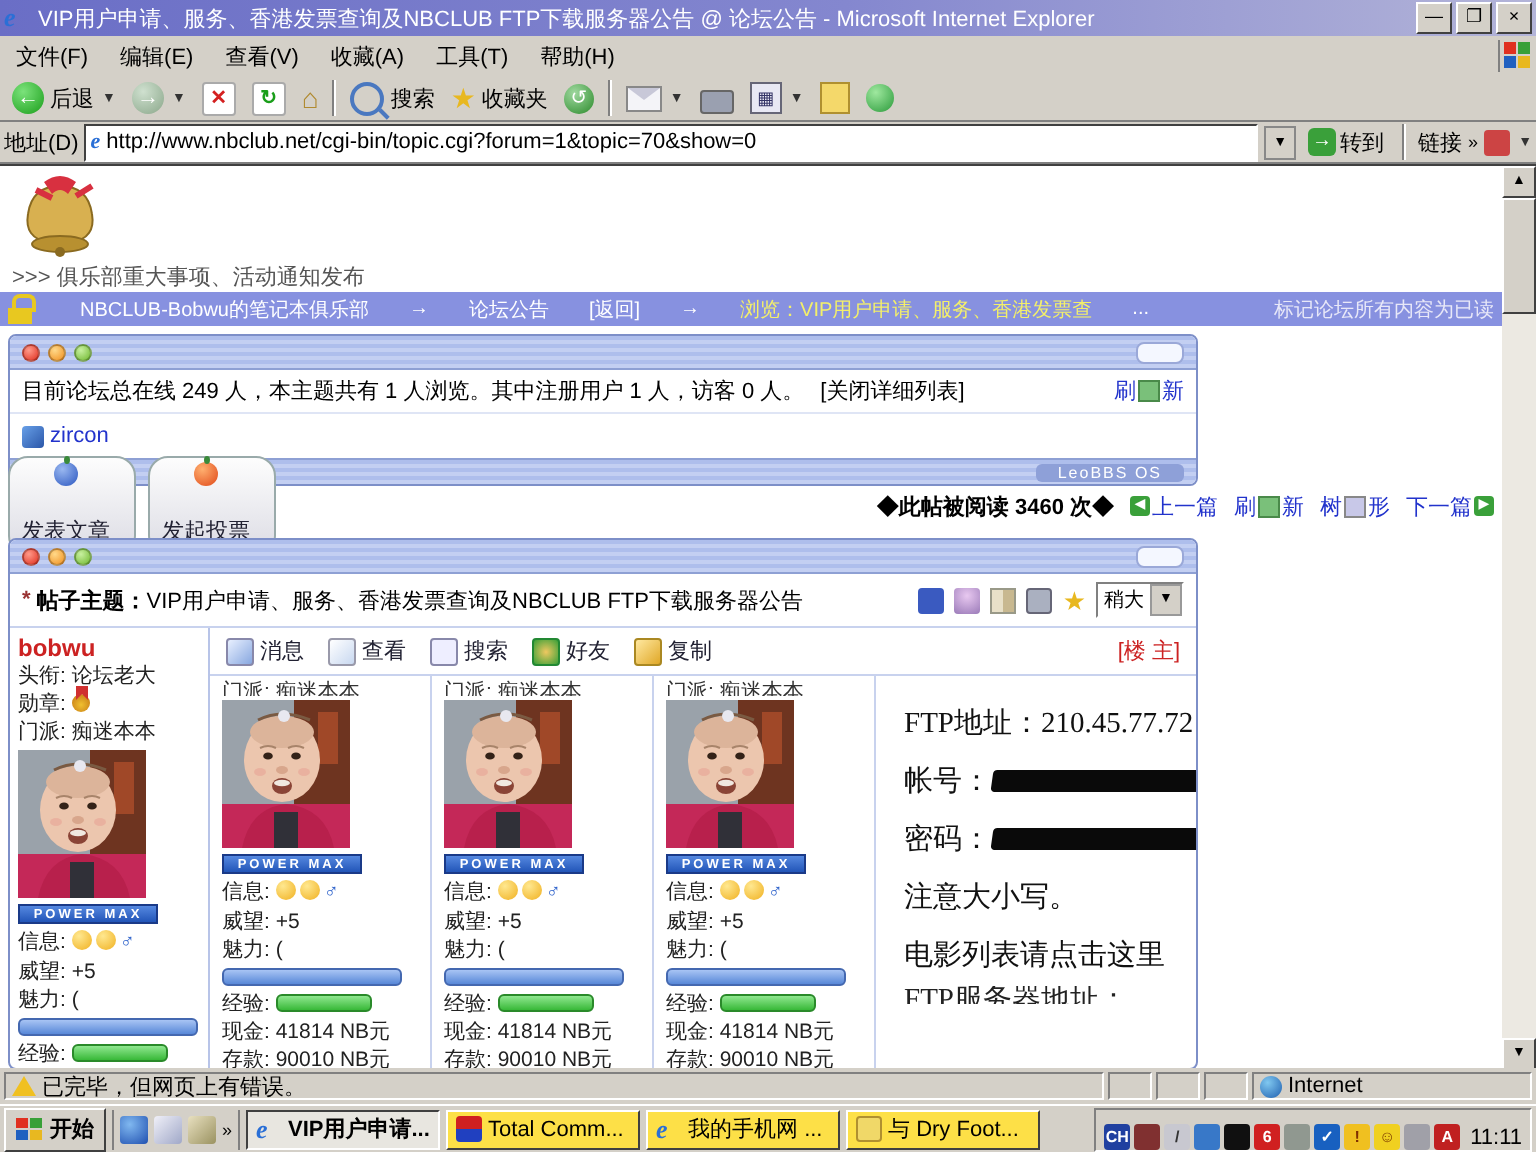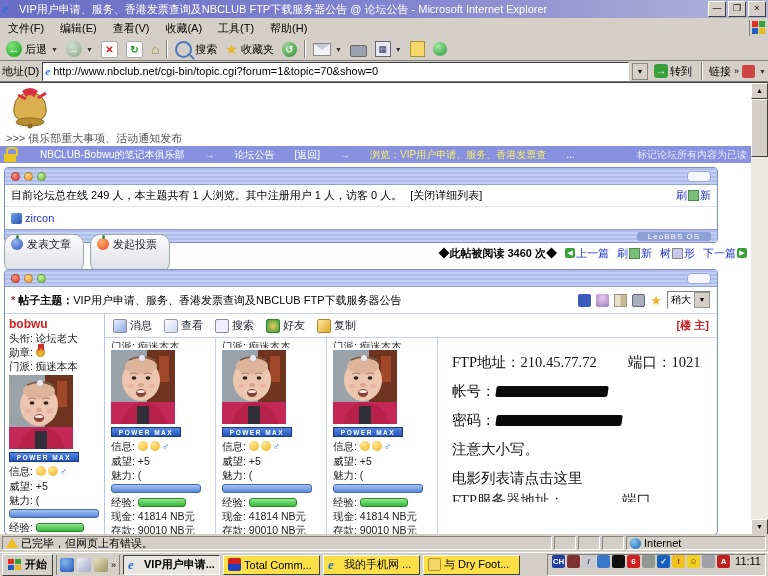--- a/index.html
+++ b/index.html
@@ -68,41 +68,41 @@
   .bell{position:absolute;top:2px;left:4px;}
   .notice{position:absolute;top:48px;left:6px;font-size:11px;color:#555;}
   
   .crumbbar{position:absolute;top:63px;left:0;width:751px;height:17px;background:#8791e0;
     display:flex;align-items:center;font-size:10px;color:#fff;padding:0 4px;box-sizing:border-box;gap:20px;}
   .lock{width:8px;height:7px;border:2px solid #e8c820;border-bottom:none;border-radius:4px 4px 0 0;position:relative;top:-3px;margin:0 2px;}
   .lock:after{content:"";position:absolute;top:5px;left:-4px;width:12px;height:8px;background:#e8c820;}
   .crumbbar .ylw{color:#f3ef6a;}
   .crumbbar .right{margin-left:auto;color:#e8e8f8;}
   
-  .macwin{position:absolute;left:4px;width:714px;border:1px solid #7d8fc8;border-radius:4px;background:#fff;overflow:hidden;box-sizing:border-box;}
+  .macwin{position:absolute;left:4px;width:595px;border:1px solid #7d8fc8;border-radius:4px;background:#fff;overflow:hidden;box-sizing:border-box;}
   .macbar{height:16px;background:repeating-linear-gradient(0deg,#c3cff2 0 2px,#aebeec 2px 4px);
     display:flex;align-items:center;padding:0 6px;gap:4px;border-bottom:1px solid #8ea0d4;}
   .light{width:9px;height:9px;border-radius:50%;border:1px solid rgba(0,0,0,.25);box-sizing:border-box;}
   .light.r{background:radial-gradient(circle at 35% 30%,#ff9a8a,#e03020);}
   .light.y{background:radial-gradient(circle at 35% 30%,#ffd98a,#f09020);}
   .light.g{background:radial-gradient(circle at 35% 30%,#c8f0a0,#70b830);}
   .macbar .pill{margin-left:auto;width:22px;height:9px;background:#f4f7ff;border:1px solid #9aa8d8;border-radius:4px;}
   .macfoot{height:12px;background:repeating-linear-gradient(0deg,#c3cff2 0 2px,#aebeec 2px 4px);
     border-top:1px solid #8ea0d4;display:flex;align-items:center;justify-content:flex-end;padding:0 6px;}
   .macfoot .brand{font-size:8px;color:#fff;background:#8ea0d8;border-radius:3px;padding:0 11px;letter-spacing:1px;}
   .statsrow{display:flex;align-items:center;font-size:11px;padding:3px 6px;border-bottom:1px solid #dfe5f5;}
   .statsrow .rt{margin-left:auto;color:#2233cc;display:flex;align-items:center;gap:1px;}
   .miniico{width:9px;height:9px;background:#7ac07a;border:1px solid #4a8a4a;display:inline-block;}
   .zrow{display:flex;align-items:center;font-size:11px;padding:3px 6px;gap:3px;height:16px;}
   .zrow a{color:#2233cc;text-decoration:none;}
   .usrico{width:11px;height:11px;background:linear-gradient(135deg,#68a0e8,#2a56a8);border-radius:2px;}
   
   .actrow{position:absolute;top:158px;left:4px;width:743px;height:24px;display:flex;align-items:center;font-size:11px;gap:6px;}
-  .applebtn{display:flex;align-items:center;gap:4px;border:1px solid #9aa;border-radius:10px;
-    background:linear-gradient(180deg,#fdfdfd,#dcdce4);padding:2px 12px 20px 6px;color:#223;}
+  .applebtn{display:flex;align-items:center;gap:15px;border:1px solid #9aa;border-radius:10px;
+    background:linear-gradient(180deg,#fdfdfd,#dcdce4);padding:2px 12px 4px 6px;color:#223;flex-direction:column;}
   .apple{width:12px;height:12px;border-radius:50%;position:relative;}
   .apple:after{content:"";position:absolute;top:-3px;left:5px;width:3px;height:4px;background:#3a8a3a;border-radius:50%;}
   .apple.blue{background:radial-gradient(circle at 35% 30%,#9ab8f0,#2a56c0);}
   .apple.red{background:radial-gradient(circle at 35% 30%,#ffb070,#e04818);}
   .actrow .rt{margin-left:auto;display:flex;align-items:center;gap:8px;}
   .navlink{color:#2233cc;display:flex;align-items:center;gap:1px;}
   .gbox{width:10px;height:10px;background:#3aa03a;border-radius:2px;color:#fff;font-size:7px;line-height:10px;text-align:center;}
   
   .macwin2{top:186px;height:266px;}
   .subjrow{display:flex;align-items:center;font-size:11px;padding:4px 6px;border-bottom:1px solid #c8d2ee;}
@@ -127,21 +127,21 @@
   .photo{display:block;margin-top:2px;}
   .pmax{margin:3px 0 2px;width:70px;height:10px;background:linear-gradient(180deg,#5588e0,#2255b8);
     border:1px solid #1a3a88;color:#fff;font-size:6.5px;font-weight:bold;letter-spacing:1.5px;text-align:center;line-height:10px;box-sizing:border-box;}
   .smy{display:inline-block;width:10px;height:10px;border-radius:50%;background:radial-gradient(circle at 35% 30%,#ffe890,#f0b020);position:relative;top:1px;margin-right:2px;}
   .male{color:#3366cc;font-size:10px;}
   .bluebar{width:88px;height:7px;background:linear-gradient(180deg,#a8c4f4,#5888d8);border:1px solid #4468b0;border-radius:3px;margin:2px 0;}
   .greenbar{display:inline-block;width:46px;height:7px;background:linear-gradient(180deg,#90e890,#38b838);border:1px solid #2a8a2a;border-radius:3px;position:relative;top:1px;}
   .rightcol{flex:1;display:flex;flex-direction:column;overflow:hidden;}
   .ptools{display:flex;align-items:center;gap:12px;font-size:11px;padding:4px 8px;border-bottom:1px solid #c8d2ee;color:#223;}
   .ptools .titem{display:flex;align-items:center;gap:3px;}
-  .ptools .rt{margin-left:auto;color:#cc2222;font-weight:bold;}
+  .ptools .rt{margin-left:auto;color:#cc2222;font-weight:normal;}
   .ico11{width:12px;height:12px;display:inline-block;border-radius:2px;}
   .i-msg{background:linear-gradient(135deg,#e8f0ff,#88a8e0);border:1px solid #88a;}
   .i-view{background:linear-gradient(135deg,#fff,#c8d8f0);border:1px solid #99a;}
   .i-srch{background:#eef;border:1px solid #88a;position:relative;}
   .i-frnd{background:radial-gradient(circle,#f0c860,#38a038);border:1px solid #283;}
   .i-copy{background:linear-gradient(135deg,#ffe8a0,#e0a828);border:1px solid #a82;}
   .cols{display:flex;flex:1;overflow:hidden;}
   .pcol{width:111px;flex:0 0 auto;border-right:1px solid #c8d2ee;padding:0 6px;box-sizing:border-box;overflow:hidden;}
   .pcol .cliptxt{font-size:10.5px;color:#333;height:10px;line-height:16px;overflow:hidden;white-space:nowrap;}
   .ftpblock{flex:1;padding:10px 4px 0 14px;font-family:"Liberation Serif",serif;font-size:14.5px;color:#111;overflow:hidden;}
@@ -169,21 +169,21 @@
   .flag .f1{top:0;left:0;background:#e03020;}
   .flag .f2{top:0;left:7px;background:#38a038;}
   .flag .f3{top:6px;left:0;background:#2060c0;}
   .flag .f4{top:6px;left:7px;background:#e8b820;}
   .qlaunch{display:flex;align-items:center;gap:3px;padding:0 3px;border-left:1px solid #808080;border-right:1px solid #808080;height:20px;}
   .qico{width:14px;height:14px;border-radius:2px;}
   .taskbtn{display:flex;align-items:center;gap:3px;height:20px;width:97px;padding:0 4px;box-sizing:border-box;
     background:#fde047;border:1px solid;border-color:#fff #404040 #404040 #fff;overflow:hidden;white-space:nowrap;}
   .taskbtn.active{border-color:#404040 #fff #fff #404040;background:#e8e6e0;font-weight:bold;}
   .tico{width:13px;height:13px;flex:0 0 auto;border-radius:2px;}
-  .tray{margin-left:auto;display:flex;align-items:flex-start;gap:2px;height:20px;border:1px solid;border-color:#808080 #fff #fff #808080;padding:0 4px;}
+  .tray{margin-left:auto;display:flex;align-items:flex-end;gap:2px;height:20px;border:1px solid;border-color:#808080 #fff #fff #808080;padding:0 4px;}
   .trico{width:13px;height:13px;border-radius:2px;font-size:8px;line-height:13px;text-align:center;color:#fff;font-weight:bold;}
   .time{margin-left:3px;font-size:11px;}
 </style>
 </head>
 <body>
 
 <svg width="0" height="0" style="position:absolute">
   <defs>
     <symbol id="babyphoto" viewBox="0 0 64 74">
       <rect width="64" height="74" fill="#9aa2aa"></rect>

